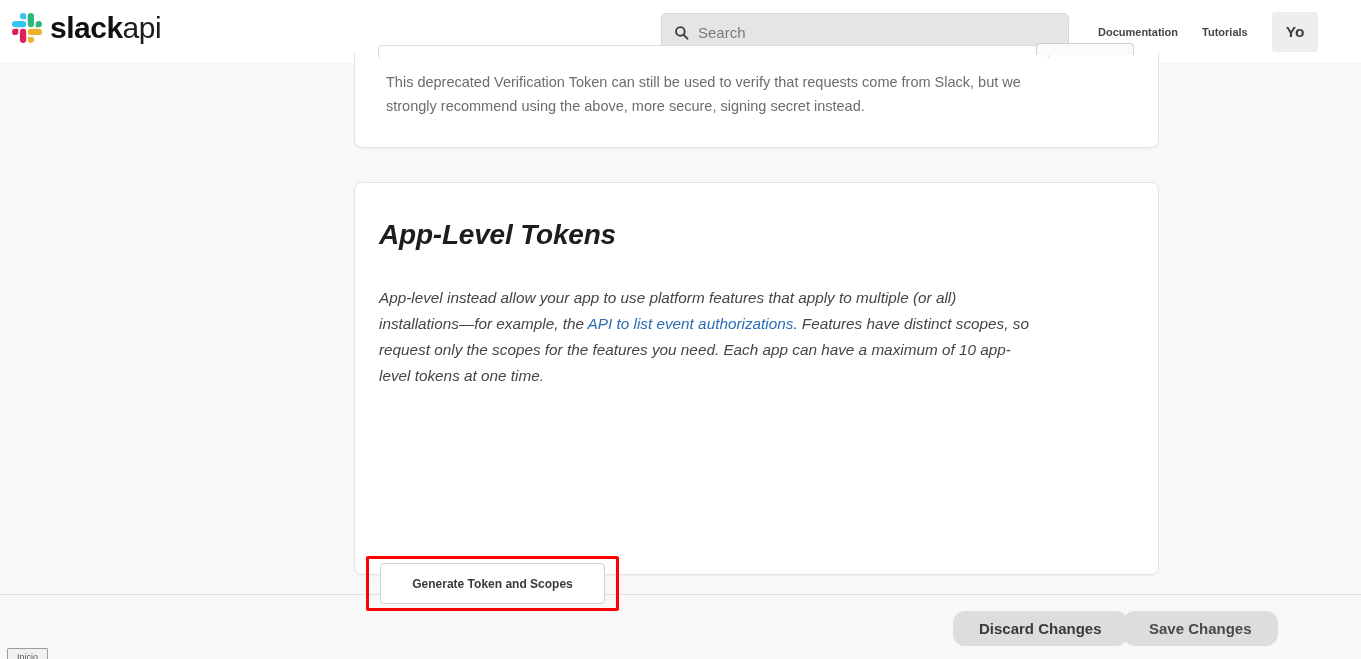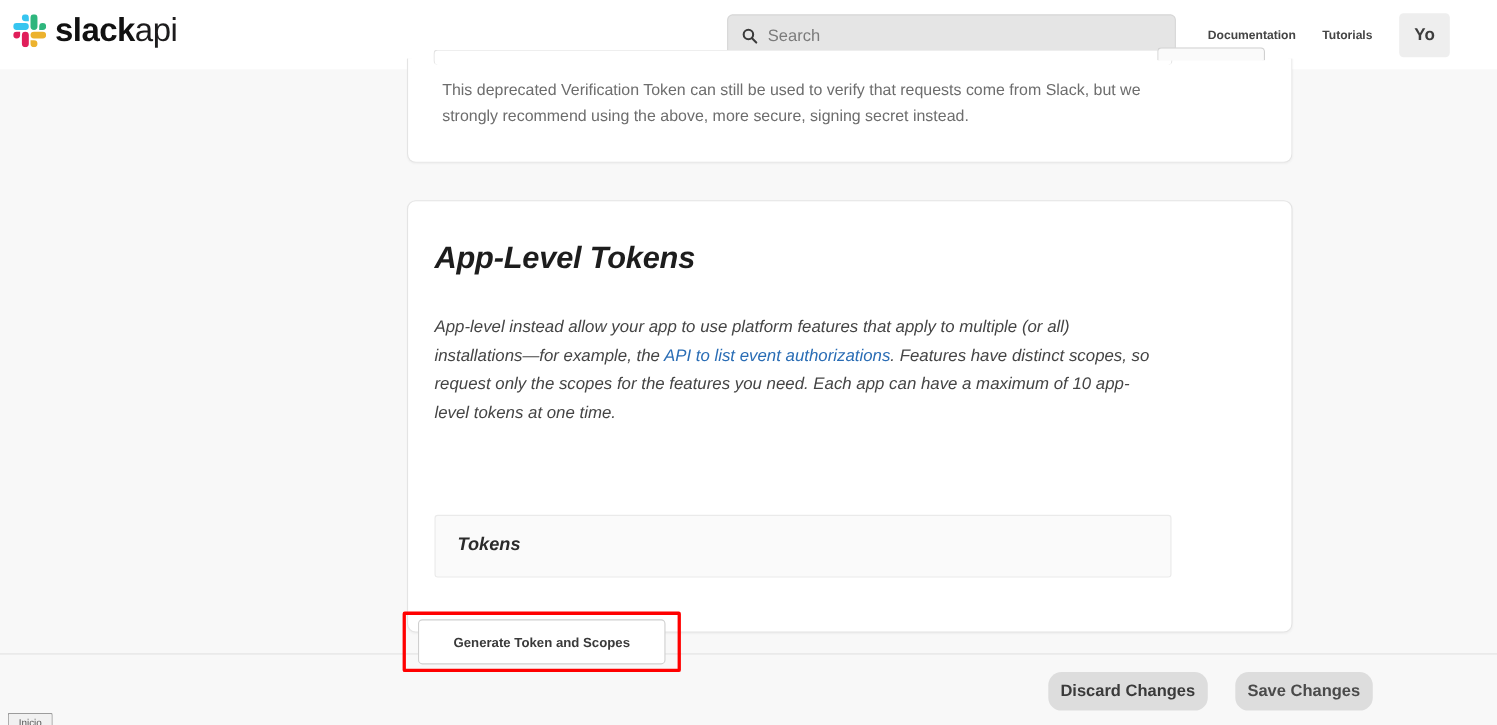--- a/index.html
+++ b/index.html
@@ -67,21 +67,21 @@
     padding: 0 14px; border-radius: 4px;
     background: #eeeeee; color: #3d3d3d;
     font-size: 15.5px; font-weight: bold;
     white-space: nowrap; overflow: hidden;
   }
 
   
   .content { position: absolute; left: 0; top: 63px; width: 1361px; height: 531px; }
 
   .card {
-    position: absolute; left: 370px; width: 805px;
+    position: absolute; left: 354px; width: 805px;
     background: #ffffff;
     border: 1px solid #e4e4e4; border-radius: 8px;
     box-shadow: 0 1px 2px rgba(0,0,0,0.04);
   }
   #card-verification { top: -10px; height: 95px; border-top: none; border-radius: 0 0 8px 8px; }
   #card-tokens { top: 119px; height: 393px; font-style: italic; }
 
   .faded-input {
     position: absolute; left: 23px; top: -8px;
     width: 672px; height: 14px;
@@ -146,21 +146,21 @@
   
   .footer {
     position: absolute; left: 0; top: 594px;
     width: 1361px; height: 65px;
     background: #f8f8f8;
     border-top: 1px solid #e1e1e1;
   }
   .footer-btn {
     position: absolute; top: 16px;
     height: 35px; display: flex; align-items: center; justify-content: center;
-    padding: 0 11px;
+    padding: 0 26px;
     border-radius: 12px; background: #dddddd;
     font-size: 15px; font-weight: bold; color: #3a3a3a;
     white-space: nowrap; cursor: pointer;
     border: none;
     font-family: "Liberation Sans", sans-serif;
   }
   #btn-discard { left: 953px; }
   #btn-save    { left: 1123px; color: #4a4a4a; }
 
   .taskbar-chip {
@@ -226,23 +226,20 @@
     </div>
 
     <div class="card" id="card-tokens">
 
       <div class="card-title">App-Level Tokens</div>
 
       <div class="card-body">
         <span>App-level instead allow your app to use platform features that apply to multiple (or all) installations—for example, the </span><a href="#">API to list event authorizations</a><span>. Features have distinct scopes, so request only the scopes for the features you need. Each app can have a maximum of 10 app-level tokens at one time.</span>
       </div>
 
-      <div class="tokens-panel">
-        <div class="tokens-panel-title">Tokens</div>
-      </div>
     </div>
 
     <div class="redbox"></div>
     <button class="generate-btn">Generate Token and Scopes</button>
   </div>
 
   <div class="footer">
     <button class="footer-btn" id="btn-discard">Discard Changes</button>
     <button class="footer-btn" id="btn-save">Save Changes</button>
   </div>

